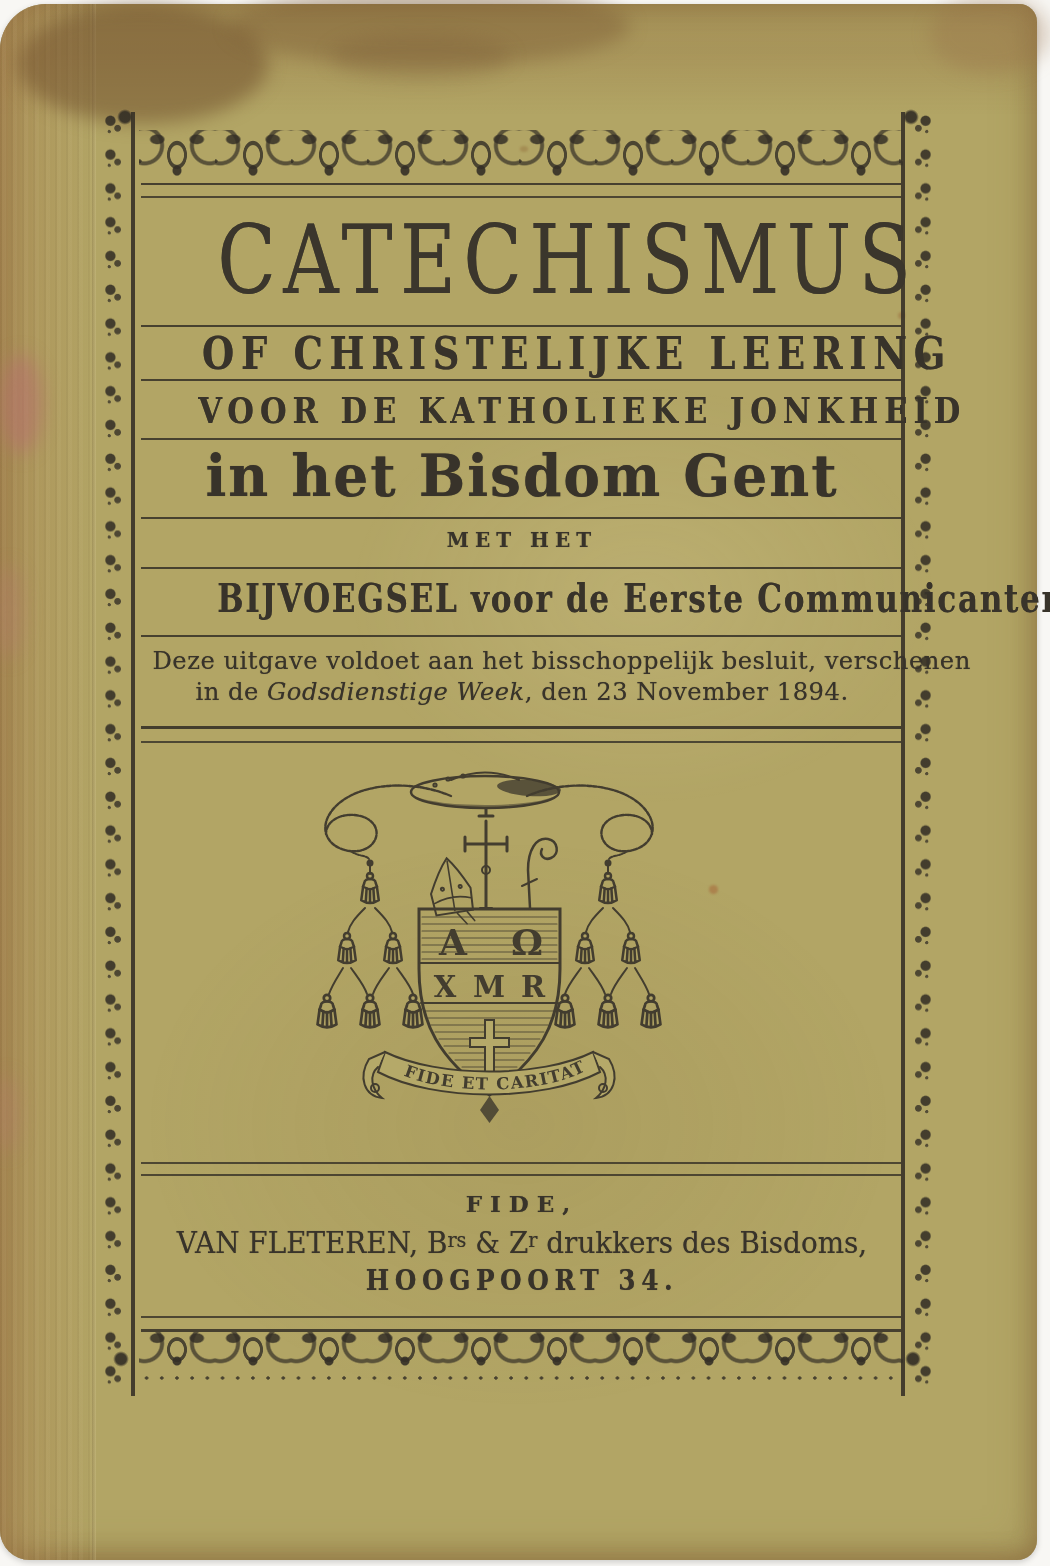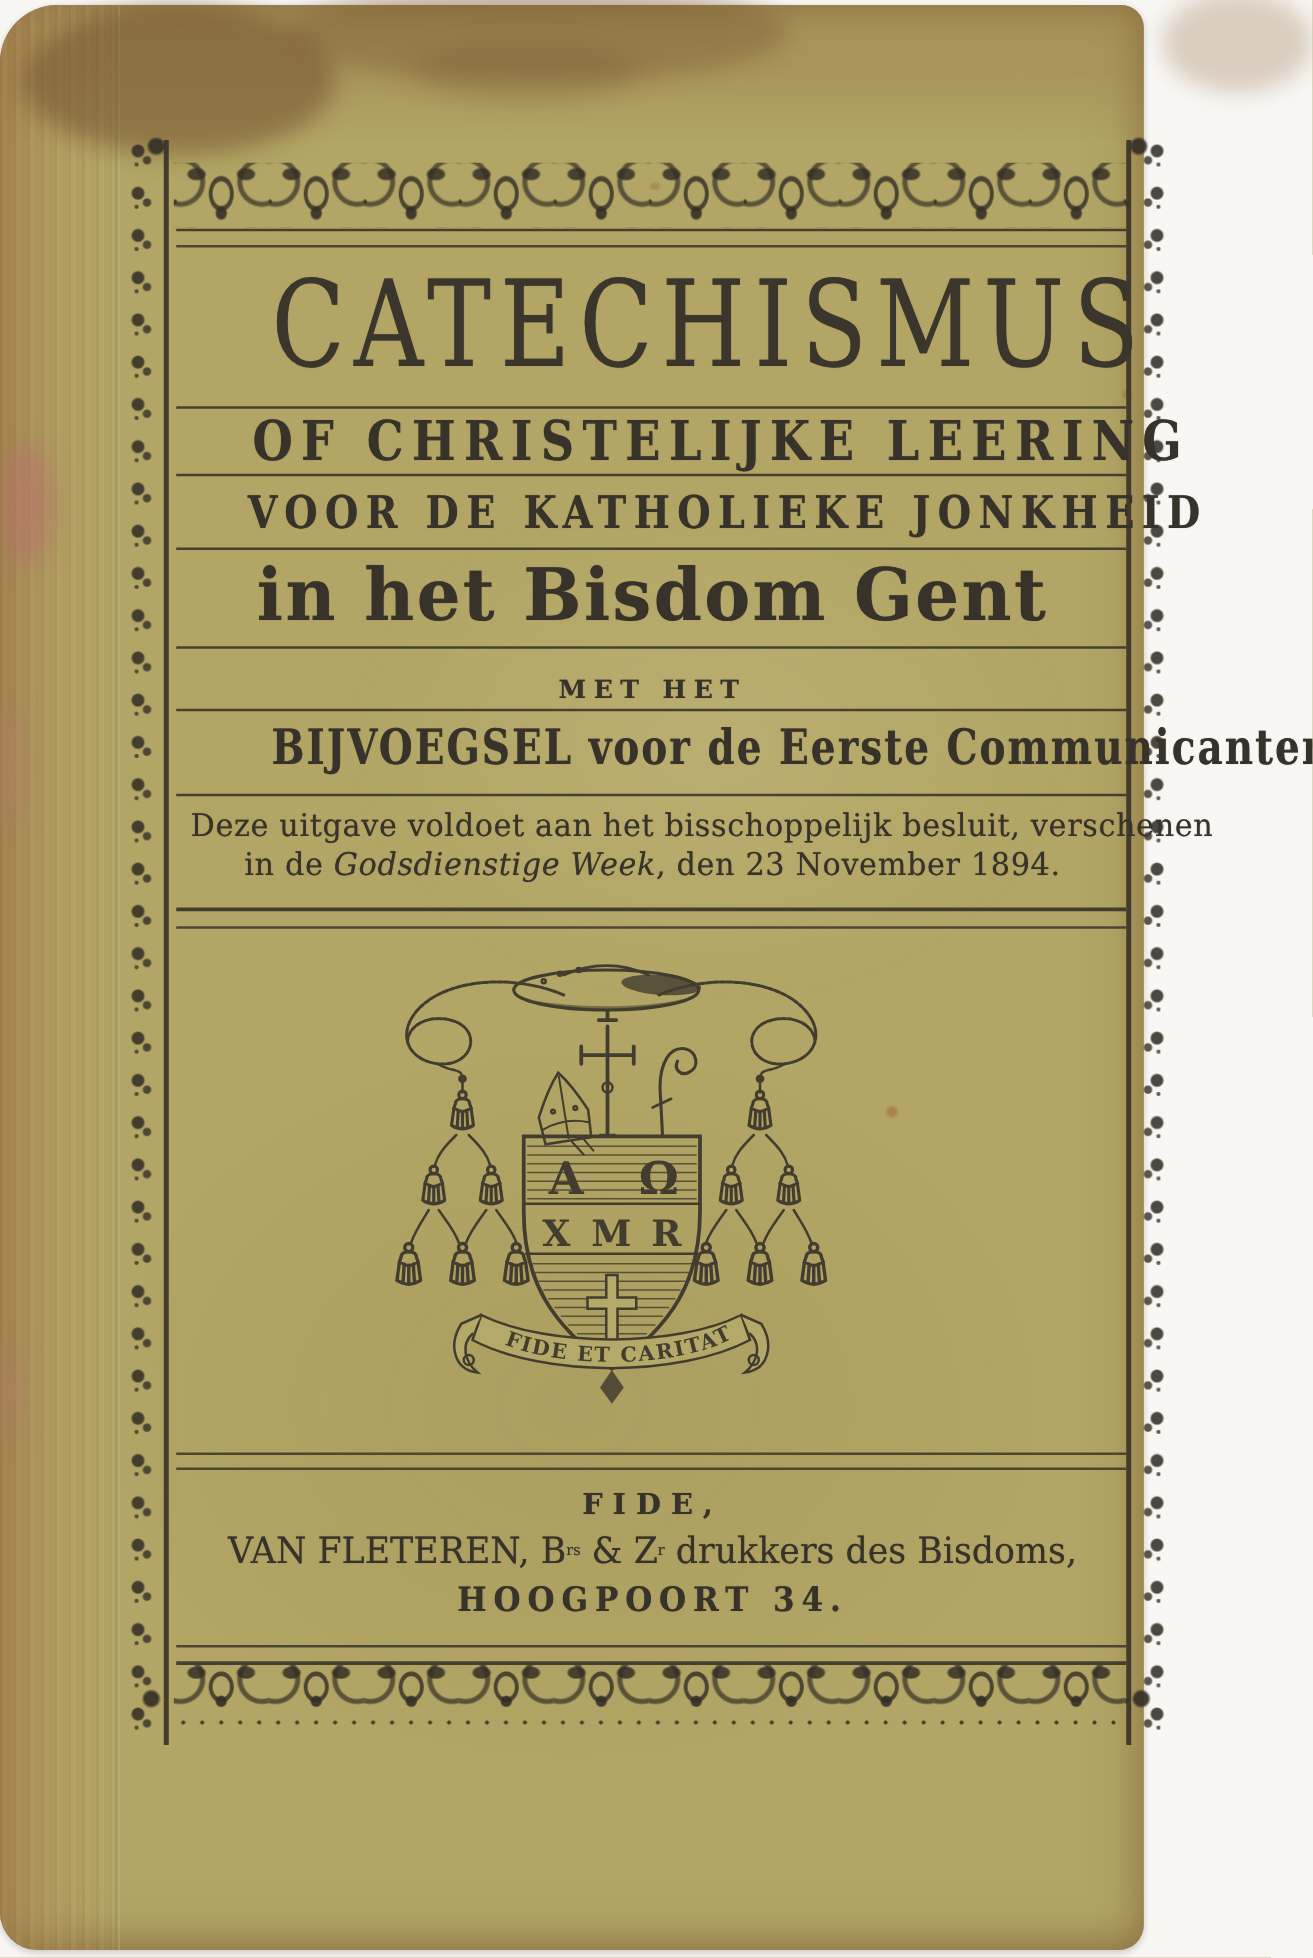--- a/index.html
+++ b/index.html
@@ -5,21 +5,21 @@
   html,body{margin:0;padding:0;}
   body{
     width:1050px;height:1566px;background:#f8f7f4;
     font-family:"DejaVu Serif","Liberation Serif",serif;
     position:relative;overflow:hidden;
   }
   .photo{position:absolute;inset:0;background:#f8f7f4;}
 
   
   .book{
-    position:absolute;left:0px;top:4px;width:915px;height:1556px;
+    position:absolute;left:0px;top:4px;width:1037px;height:1556px;
     background:#b2a565;
     border-radius:46px 18px 20px 30px;
     box-shadow:
       inset 0 0 46px rgba(124,96,54,.38),
       inset 10px 0 26px rgba(140,104,60,.42),
       inset -6px 0 18px rgba(150,120,70,.30),
       inset 0 -8px 20px rgba(150,120,70,.30),
       0 2px 6px rgba(0,0,0,.18);
   }
   .book::before{ 
@@ -106,27 +106,27 @@
   .dblrule.botfrm{top:1312px;height:11px;border-top:2px solid rgba(52,47,38,.8);border-bottom:3px solid rgba(52,47,38,.85);}
 
   
   .l{position:absolute;left:141px;width:762px;text-align:center;color:#38332a;
      text-shadow:0 0 .7px rgba(56,51,42,.65);white-space:nowrap;}
   .title{top:208px;font-size:96px;line-height:96px;letter-spacing:9px;font-weight:400;
          transform:scaleX(.80);color:#3b362c;}
   .sub1{top:328px;font-size:44px;line-height:44px;letter-spacing:8px;font-weight:700;transform:scaleX(.84);}
   .sub2{top:388px;font-size:36px;line-height:36px;letter-spacing:7px;font-weight:700;transform:scaleX(.85);}
   .diocese{top:440px;font-size:58px;line-height:64px;font-weight:700;letter-spacing:2px;transform:scaleX(.95);}
-  .methet{top:523px;font-size:20px;line-height:26px;font-weight:700;letter-spacing:6px;margin-top:11px;}
+  .methet{top:523px;font-size:20px;line-height:26px;font-weight:700;letter-spacing:6px;}
   .supplement{top:571px;font-size:39px;line-height:46px;font-weight:700;letter-spacing:2px;transform:scaleX(.80);}
   .notice{top:641px;font-size:25px;line-height:31px;font-weight:500;letter-spacing:.5px;transform:scaleX(.97);}
   .notice .it{font-style:italic;}
   .gent{top:1187px;font-size:23px;line-height:26px;font-weight:700;letter-spacing:8px;}
   .publisher{top:1219px;font-size:29px;line-height:34px;font-weight:500;transform:scaleX(.96);}
-  .publisher sup{font-size:12px;vertical-align:6px;letter-spacing:0;text-align:right;}
+  .publisher sup{font-size:20px;vertical-align:6px;letter-spacing:0;text-align:right;}
   .address{top:1261px;font-size:27px;line-height:32px;font-weight:700;letter-spacing:6px;transform:scaleX(.92);}
 
   
   .arms{position:absolute;left:303px;top:762px;width:372px;height:360px;}
   .arms svg{width:100%;height:100%;}
 </style>
 </head>
 <body>
 
 <div class="photo">

